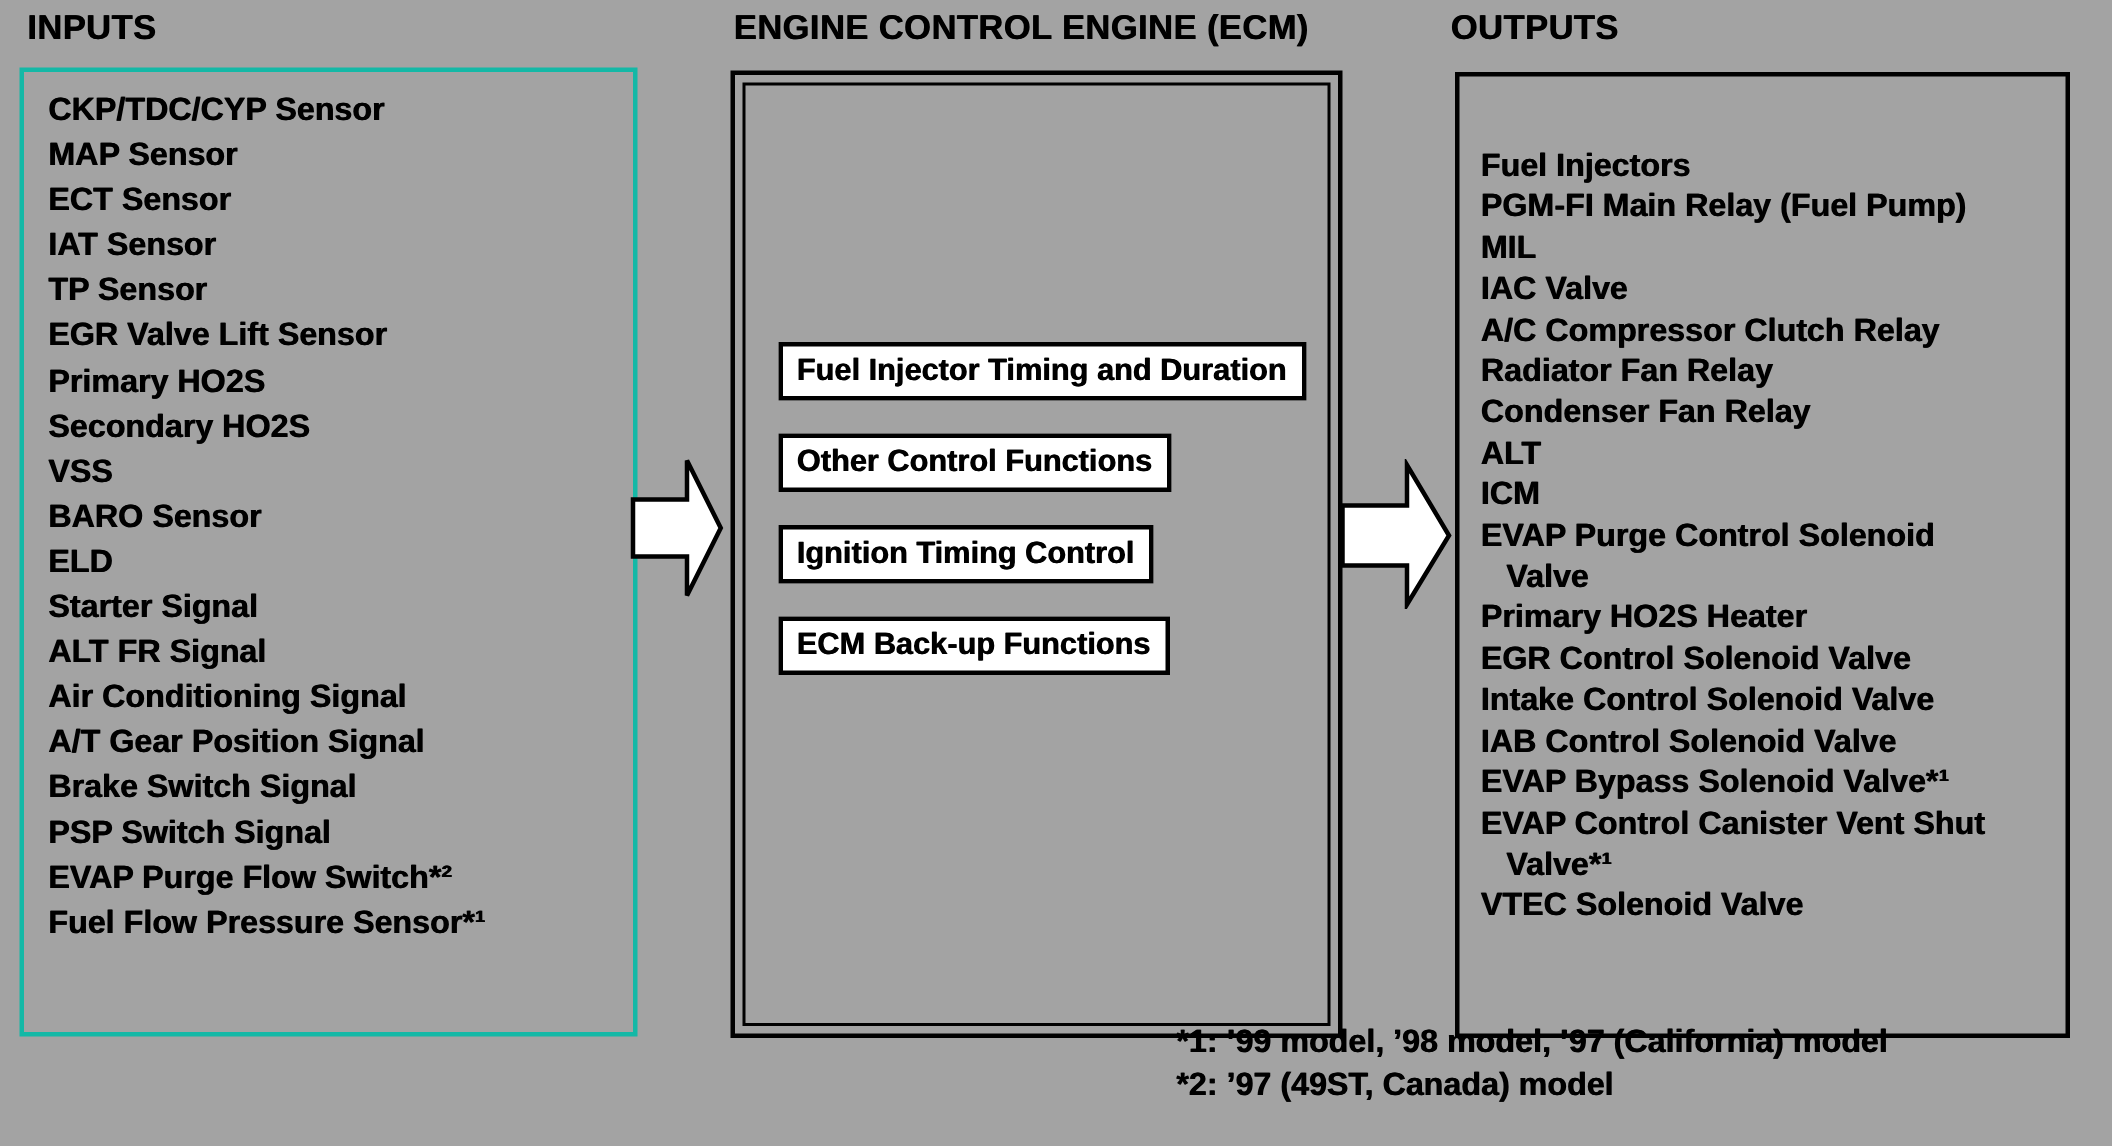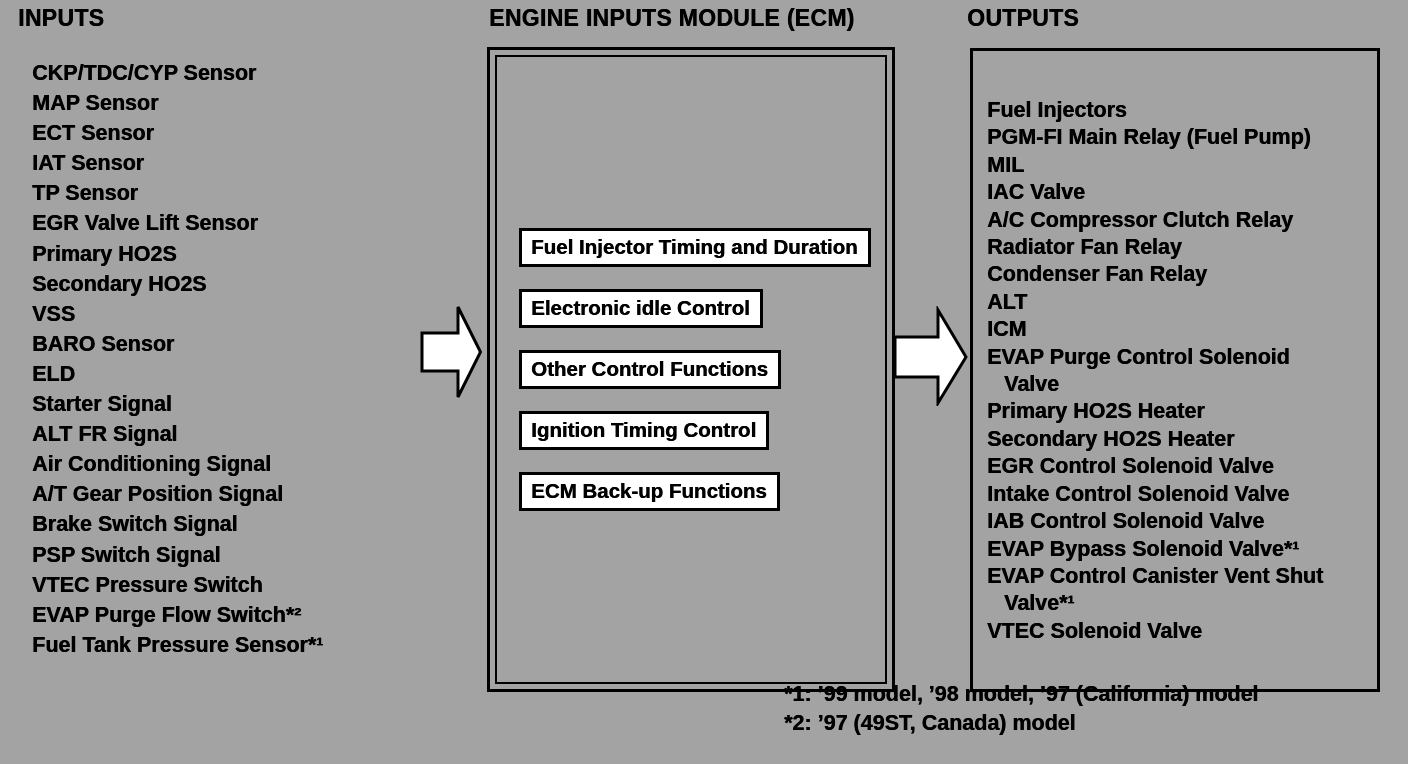--- a/index.html
+++ b/index.html
@@ -20,21 +20,21 @@
     letter-spacing:0.3px;
     white-space:nowrap;
   }
   .h-inputs  { left:18px;  top:5px; }
   .h-ecm     { left:489px; top:5px; }
   .h-outputs { left:967px; top:5px; }
 
   .inputs-box {
     position:absolute; box-sizing:border-box;
     left:13px; top:45px; width:412px; height:646px;
-    border:3px solid #a3a3a3;
+    border:3px solid #14b8a6;
     padding:10px 0 0 16px;
   }
   .input-item {
     font-size:21.5px; line-height:30.1px; white-space:nowrap;
   }
 
   .ecm-outer {
     position:absolute; box-sizing:border-box;
     left:487px; top:47px; width:408px; height:645px;
     border:3px solid #000;
@@ -76,57 +76,55 @@
   .footnote-line {
     font-size:21.5px; line-height:28.5px; white-space:nowrap;
   }
 </style>
 </head>
 <body>
 
 <div class="page">
 
   <div class="heading h-inputs">INPUTS</div>
-  <div class="heading h-ecm">ENGINE INPUTS MODULE (ECM)</div>
+  <div class="heading h-ecm">ENGINE CONTROL ENGINE (ECM)</div>
   <div class="heading h-outputs">OUTPUTS</div>
 
   <div class="inputs-box">
       <div class="input-item">CKP/TDC/CYP Sensor</div>
       <div class="input-item">MAP Sensor</div>
       <div class="input-item">ECT Sensor</div>
       <div class="input-item">IAT Sensor</div>
       <div class="input-item">TP Sensor</div>
       <div class="input-item">EGR Valve Lift Sensor</div>
       <div class="input-item">Primary HO2S</div>
       <div class="input-item">Secondary HO2S</div>
       <div class="input-item">VSS</div>
       <div class="input-item">BARO Sensor</div>
       <div class="input-item">ELD</div>
       <div class="input-item">Starter Signal</div>
       <div class="input-item">ALT FR Signal</div>
       <div class="input-item">Air Conditioning Signal</div>
       <div class="input-item">A/T Gear Position Signal</div>
       <div class="input-item">Brake Switch Signal</div>
       <div class="input-item">PSP Switch Signal</div>
-      <div class="input-item">VTEC Pressure Switch</div>
       <div class="input-item">EVAP Purge Flow Switch*²</div>
-      <div class="input-item">Fuel Tank Pressure Sensor*¹</div>
+      <div class="input-item">Fuel Flow Pressure Sensor*¹</div>
     </div>
 
   <svg class="flow-arrow arrow-1" width="64" height="100" viewBox="0 0 64 100">
     <polygon points="2,31 38,31 38,5 60.5,50 38,95 38,69 2,69" fill="#ffffff" stroke="#000000" stroke-width="3" stroke-linejoin="miter"></polygon>
   </svg>
 
   <div class="ecm-outer">
     <div class="ecm-inner"></div>
   </div>
 
   <div class="fn-list">
       <div class="fn-box">Fuel Injector Timing and Duration</div>
-      <div class="fn-box">Electronic idle Control</div>
       <div class="fn-box">Other Control Functions</div>
       <div class="fn-box">Ignition Timing Control</div>
       <div class="fn-box">ECM Back-up Functions</div>
     </div>
 
   <svg class="flow-arrow arrow-2" width="76" height="100" viewBox="0 0 76 100">
     <polygon points="2,31 45,31 45,4 73,51 45,97 45,71 2,71" fill="#ffffff" stroke="#000000" stroke-width="3" stroke-linejoin="miter"></polygon>
   </svg>
 
   <div class="outputs-box">
@@ -135,21 +133,20 @@
       <div class="output-line">MIL</div>
       <div class="output-line">IAC Valve</div>
       <div class="output-line">A/C Compressor Clutch Relay</div>
       <div class="output-line">Radiator Fan Relay</div>
       <div class="output-line">Condenser Fan Relay</div>
       <div class="output-line">ALT</div>
       <div class="output-line">ICM</div>
       <div class="output-line">EVAP Purge Control Solenoid</div>
       <div class="output-line indent">Valve</div>
       <div class="output-line">Primary HO2S Heater</div>
-      <div class="output-line">Secondary HO2S Heater</div>
       <div class="output-line">EGR Control Solenoid Valve</div>
       <div class="output-line">Intake Control Solenoid Valve</div>
       <div class="output-line">IAB Control Solenoid Valve</div>
       <div class="output-line">EVAP Bypass Solenoid Valve*¹</div>
       <div class="output-line">EVAP Control Canister Vent Shut</div>
       <div class="output-line indent">Valve*¹</div>
       <div class="output-line">VTEC Solenoid Valve</div>
     </div>
 
   <div class="footnotes">

